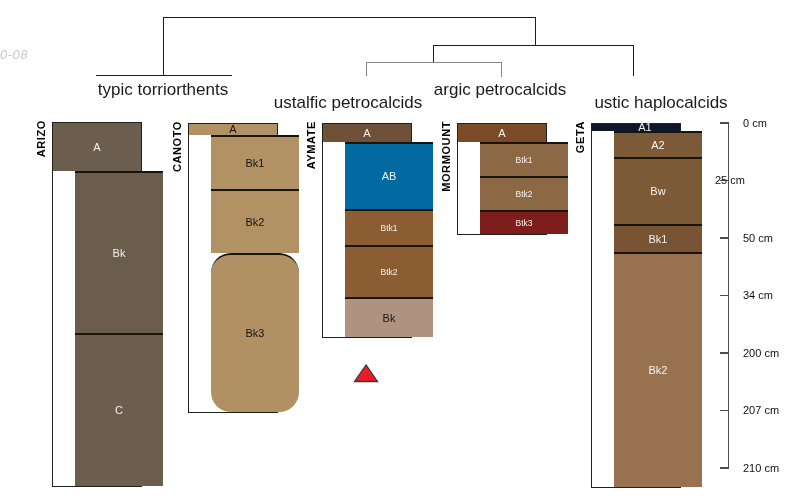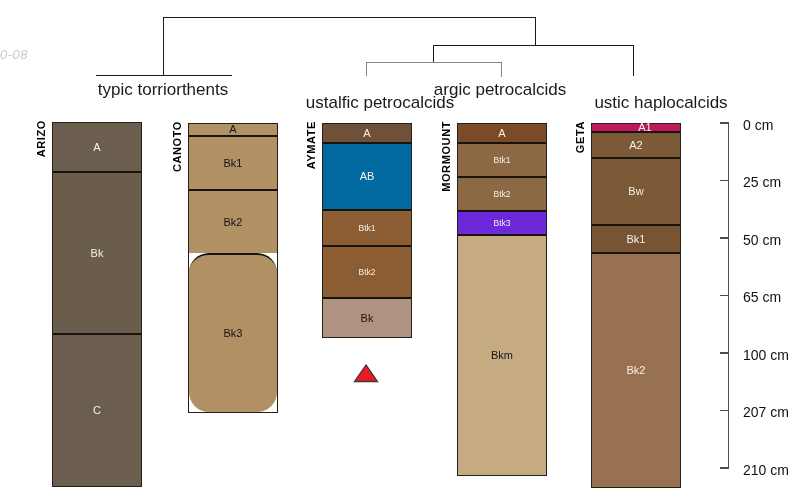--- a/index.html
+++ b/index.html
@@ -19,32 +19,32 @@
   .tree-label {
     position:absolute; transform:translateX(-50%); font-size:17px;
     color:#1a1a1a; white-space:nowrap;
   }
   
   .column { position:absolute; border:1.5px solid #222018; background:#fff; }
   .horizon {
     width:100%; box-sizing:border-box; display:flex; align-items:center;
     justify-content:center; font-size:11px; overflow:visible; line-height:1;
   }
-  .horizon + .horizon { border-top:2px solid #17140e; }
+  .horizon + .horizon { border-top:2px solid #17140e;margin-left:22px; }
   .horizon.small { font-size:8.5px; }
   .series-name {
     position:absolute; writing-mode:vertical-rl; transform:rotate(180deg);
     font-size:11px; font-weight:bold; color:#000; letter-spacing:0.6px;
     white-space:nowrap;
   }
   
   .axis, .tick { position:absolute; background:#4d4d4d; }
   .axis { width:1.3px; }
   .tick { height:1.3px; width:9px; }
-  .tick-label { position:absolute; font-size:14px; color:#111111; white-space:nowrap; }
+  .tick-label { position:absolute; font-size:11px; color:#111111; white-space:nowrap; }
   .marker-svg { position:absolute; }
 </style>
 </head>
 <body>
 
 <div id="canvas">
 
   <div class="watermark">0-08</div>
 
   <div>
@@ -53,21 +53,21 @@
     <div class="hline" style="left:96px;  top:75px; width:136px;"></div>
     <div class="vline" style="left:535px; top:17px; height:29px;"></div>
     <div class="hline" style="left:433px; top:45px; width:201px;"></div>
     <div class="vline" style="left:433px; top:45px; height:18px;"></div>
     <div class="vline" style="left:633px; top:45px; height:31px;"></div>
     <div class="hline gray" style="left:366px; top:62px; width:136px;"></div>
     <div class="vline gray" style="left:366px; top:62px; height:14px;"></div>
     <div class="vline gray" style="left:501px; top:62px; height:15px;"></div>
     <div id="tree-labels">
         <div class="tree-label" style="left: 163px; top: 80px;">typic torriorthents</div>
-        <div class="tree-label" style="left: 380px; top: 93px;">ustalfic petrocalcids</div>
+        <div class="tree-label" style="left: 348px; top: 93px;">ustalfic petrocalcids</div>
         <div class="tree-label" style="left: 500px; top: 80px;">argic petrocalcids</div>
         <div class="tree-label" style="left: 661px; top: 93px;">ustic haplocalcids</div>
       </div>
   </div>
 
   <div id="profiles">
       <div class="series-name" style="left: 35px; top: 120px;">ARIZO</div>
       <div class="column" style="left: 52px; top: 122px; width: 88px;">
         <div class="horizon" style="height: 48px; background: rgb(108, 94, 78); color: rgb(245, 242, 236);">A</div>
         <div class="horizon" style="height: 162px; background: rgb(107, 93, 76); color: rgb(245, 242, 236);">Bk</div>
@@ -86,48 +86,47 @@
         <div class="horizon" style="height: 67px; background: #0369a1; color: rgb(245, 242, 236);">AB</div>
         <div class="horizon small" style="height: 36px; background: rgb(140, 92, 51); color: rgb(245, 242, 236);">Btk1</div>
         <div class="horizon small" style="height: 52px; background: rgb(140, 92, 51); color: rgb(245, 242, 236);">Btk2</div>
         <div class="horizon" style="height: 40px; background: rgb(175, 146, 127); color: rgb(22, 22, 22);">Bk</div>
       </div>
       <div class="series-name" style="left: 440px; top: 121px;">MORMOUNT</div>
       <div class="column" style="left: 457px; top: 123px; width: 88px;">
         <div class="horizon" style="height: 18px; background: rgb(123, 75, 39); color: rgb(245, 242, 236);">A</div>
         <div class="horizon small" style="height: 34px; background: rgb(140, 104, 69); color: rgb(245, 242, 236);">Btk1</div>
         <div class="horizon small" style="height: 34px; background: rgb(140, 104, 69); color: rgb(245, 242, 236);">Btk2</div>
-        <div class="horizon small" style="height: 24px; background: #6d28d9; color: rgb(245, 242, 236);">Btk3</div>
-        <div class="horizon" style="height: 241px; background: rgb(198, 171, 130); color: rgb(22, 22, 22);">Bkm</div>
+        <div class="horizon small" style="height: 24px; background: #7f1d1d; color: rgb(245, 242, 236);">Btk3</div>
       </div>
       <div class="series-name" style="left: 574px; top: 121px;">GETA</div>
       <div class="column" style="left: 591px; top: 123px; width: 88px;">
-        <div class="horizon" style="height: 7px; background: #be185d; color: rgb(245, 242, 236); padding-left: 18px;">A1</div>
+        <div class="horizon" style="height: 7px; background: #0f172a; color: rgb(245, 242, 236); padding-left: 18px;">A1</div>
         <div class="horizon" style="height: 26px; background: rgb(125, 90, 55); color: rgb(245, 242, 236);">A2</div>
         <div class="horizon" style="height: 67px; background: rgb(125, 90, 55); color: rgb(245, 242, 236);">Bw</div>
         <div class="horizon" style="height: 28px; background: rgb(121, 84, 52); color: rgb(245, 242, 236);">Bk1</div>
         <div class="horizon" style="height: 235px; background: rgb(152, 114, 80); color: rgb(245, 242, 236);">Bk2</div>
       </div>
     </div>
 
   <svg class="marker-svg" style="left:352px; top:363px;" width="28" height="21" viewBox="0 0 28 21">
     <polygon id="marker-tri" points="14,2 2.5,18.5 25.5,18.5" fill="#ec1b23" stroke="#3a3a3a" stroke-width="1.3"></polygon>
   </svg>
 
   <div id="scale">
       <div class="axis" style="left: 728px; top: 123px; height: 345px;"></div>
       <div class="tick" style="left: 719.5px; top: 122.4px;"></div>
       <div class="tick-label" style="left: 743px; top: 116.5px;">0 cm</div>
       <div class="tick" style="left: 719.5px; top: 179.9px;"></div>
-      <div class="tick-label" style="left: 743px; top: 174px;">25 cm</div>
+      <div class="tick-label" style="left: 715px; top: 174px;">25 cm</div>
       <div class="tick" style="left: 719.5px; top: 237.4px;"></div>
       <div class="tick-label" style="left: 743px; top: 231.5px;">50 cm</div>
       <div class="tick" style="left: 719.5px; top: 294.9px;"></div>
-      <div class="tick-label" style="left: 743px; top: 289px;">65 cm</div>
+      <div class="tick-label" style="left: 743px; top: 289px;">34 cm</div>
       <div class="tick" style="left: 719.5px; top: 352.4px;"></div>
-      <div class="tick-label" style="left: 743px; top: 346.5px;">100 cm</div>
+      <div class="tick-label" style="left: 743px; top: 346.5px;">200 cm</div>
       <div class="tick" style="left: 719.5px; top: 409.9px;"></div>
       <div class="tick-label" style="left: 743px; top: 404px;">207 cm</div>
       <div class="tick" style="left: 719.5px; top: 467.4px;"></div>
       <div class="tick-label" style="left: 743px; top: 461.5px;">210 cm</div>
     </div>
 
 </div>
 
 </body></html>

